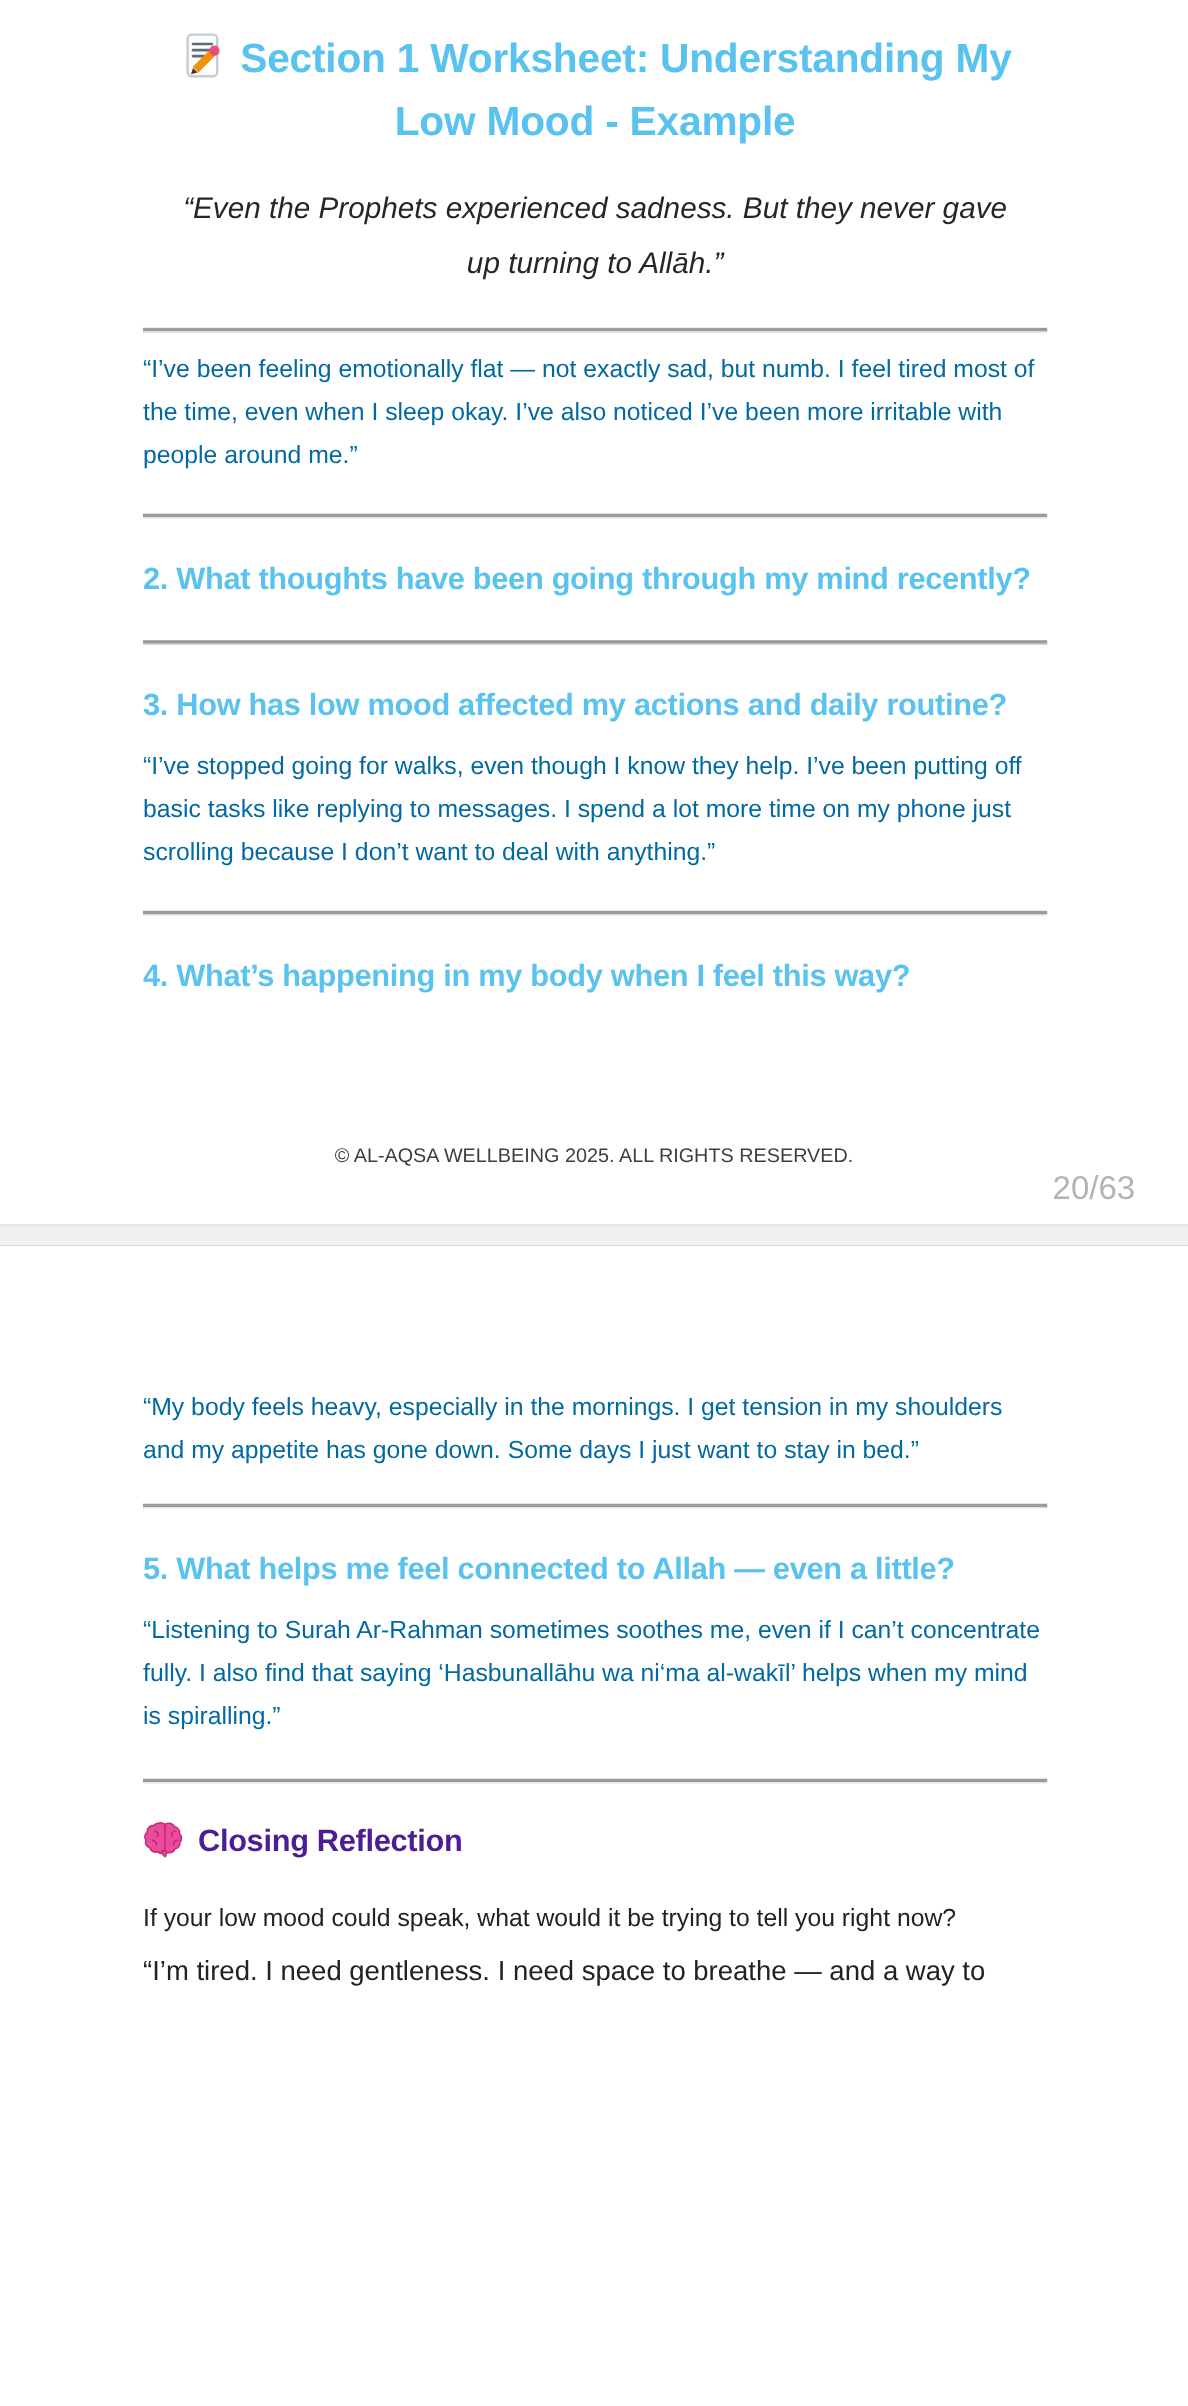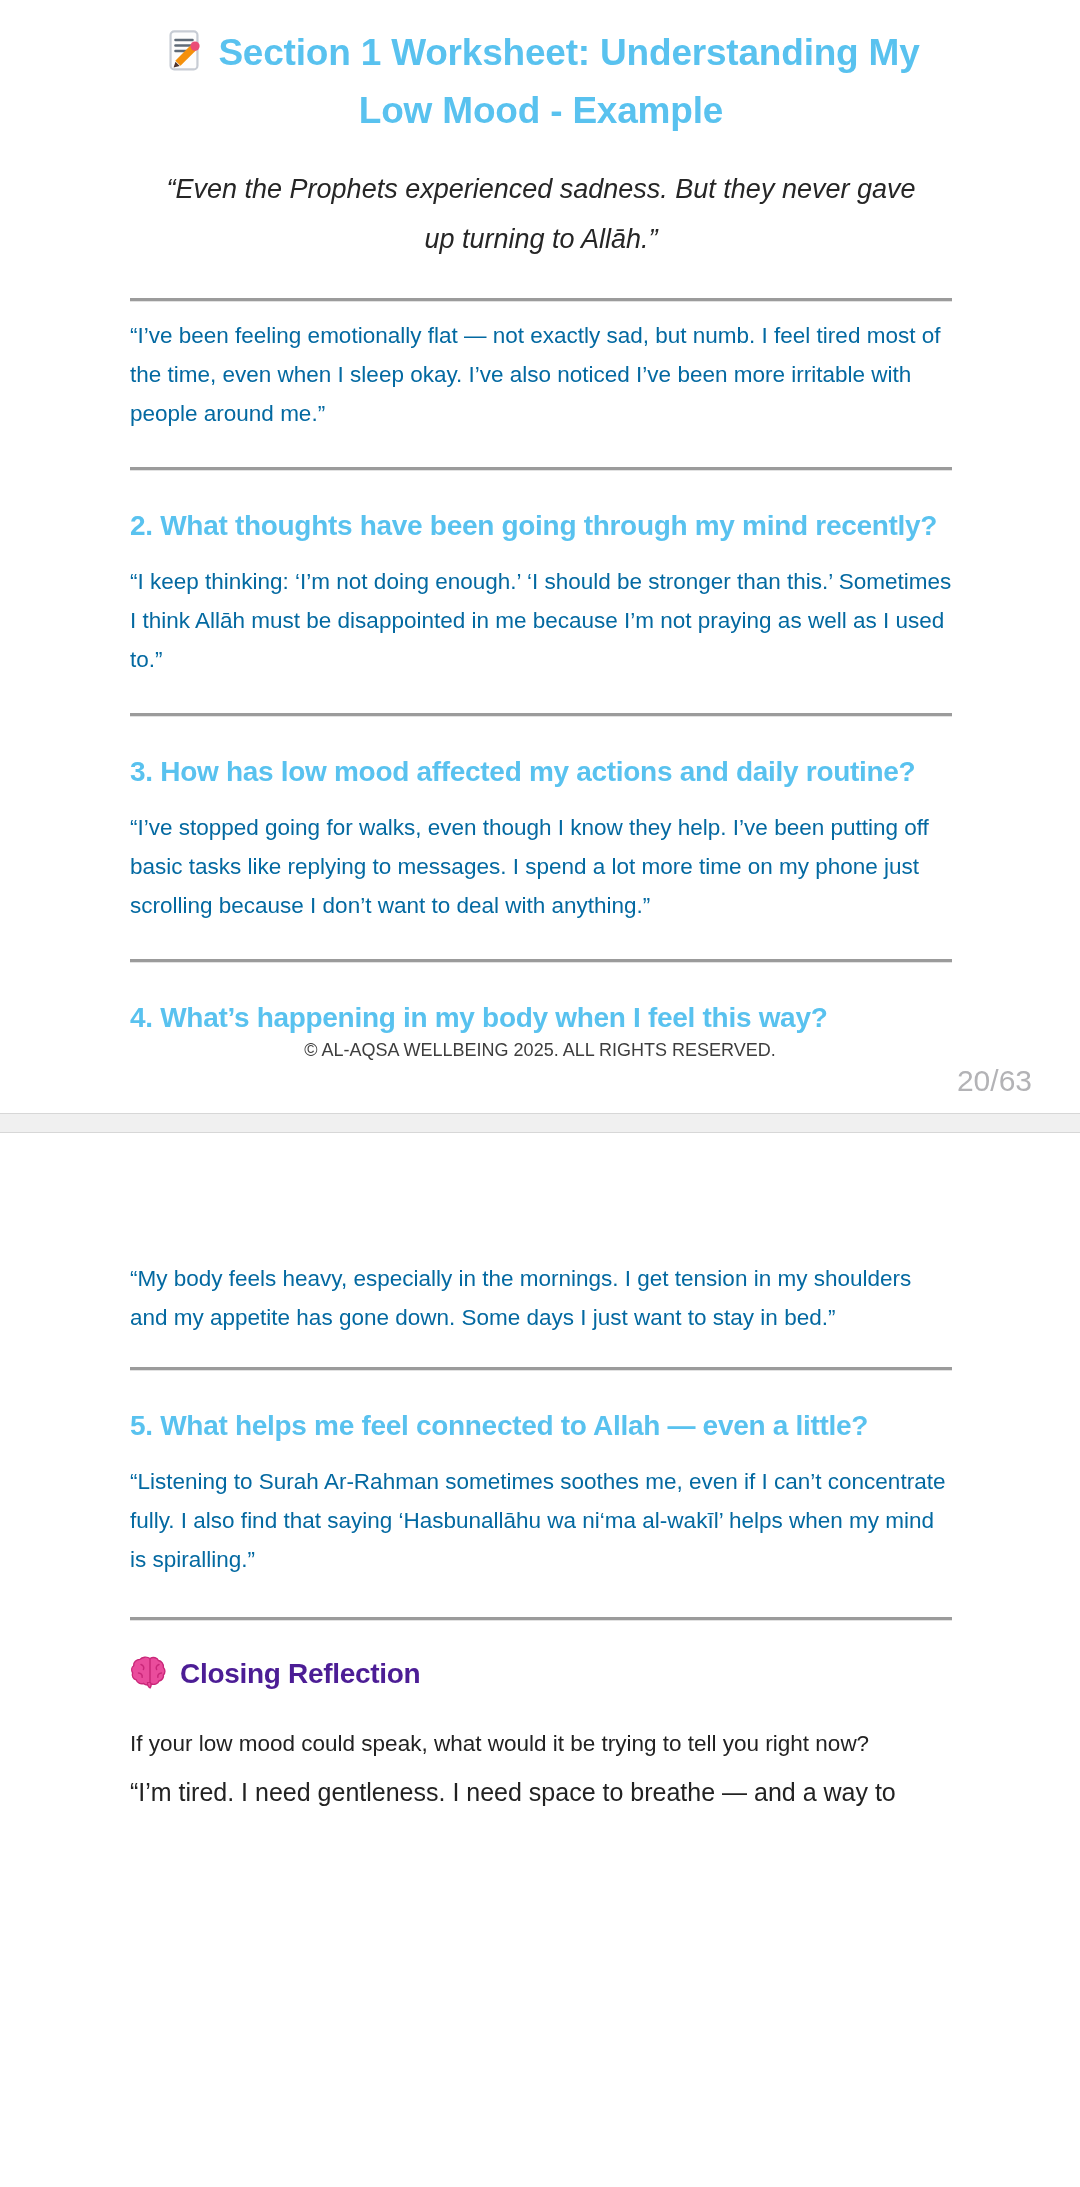--- a/index.html
+++ b/index.html
@@ -90,21 +90,20 @@
       </svg><span>Section 1 Worksheet: Understanding My Low Mood - Example</span>
     </h1>
 
     <p class="intro-quote">“Even the Prophets experienced sadness. But they never gave up turning to Allāh.”</p>
 
     <hr class="rule">
     <p class="q-body">“I’ve been feeling emotionally flat — not exactly sad, but numb. I feel tired most of the time, even when I sleep okay. I’ve also noticed I’ve been more irritable with people around me.”</p>
 
     <hr class="rule">
     <h2 class="q-heading">2. What thoughts have been going through my mind recently?</h2>
-    <p class="q-body">“I keep thinking: ‘I’m not doing enough.’ ‘I should be stronger than this.’ Sometimes I think Allāh must be disappointed in me because I’m not praying as well as I used to.”</p>
 
     <hr class="rule">
     <h2 class="q-heading">3. How has low mood affected my actions and daily routine?</h2>
     <p class="q-body">“I’ve stopped going for walks, even though I know they help. I’ve been putting off basic tasks like replying to messages. I spend a lot more time on my phone just scrolling because I don’t want to deal with anything.”</p>
 
     <hr class="rule">
     <h2 class="q-heading">4. What’s happening in my body when I feel this way?</h2>
 
     <div class="page-footer">
       <div class="copyright">© AL-AQSA WELLBEING 2025. ALL RIGHTS RESERVED.</div>

